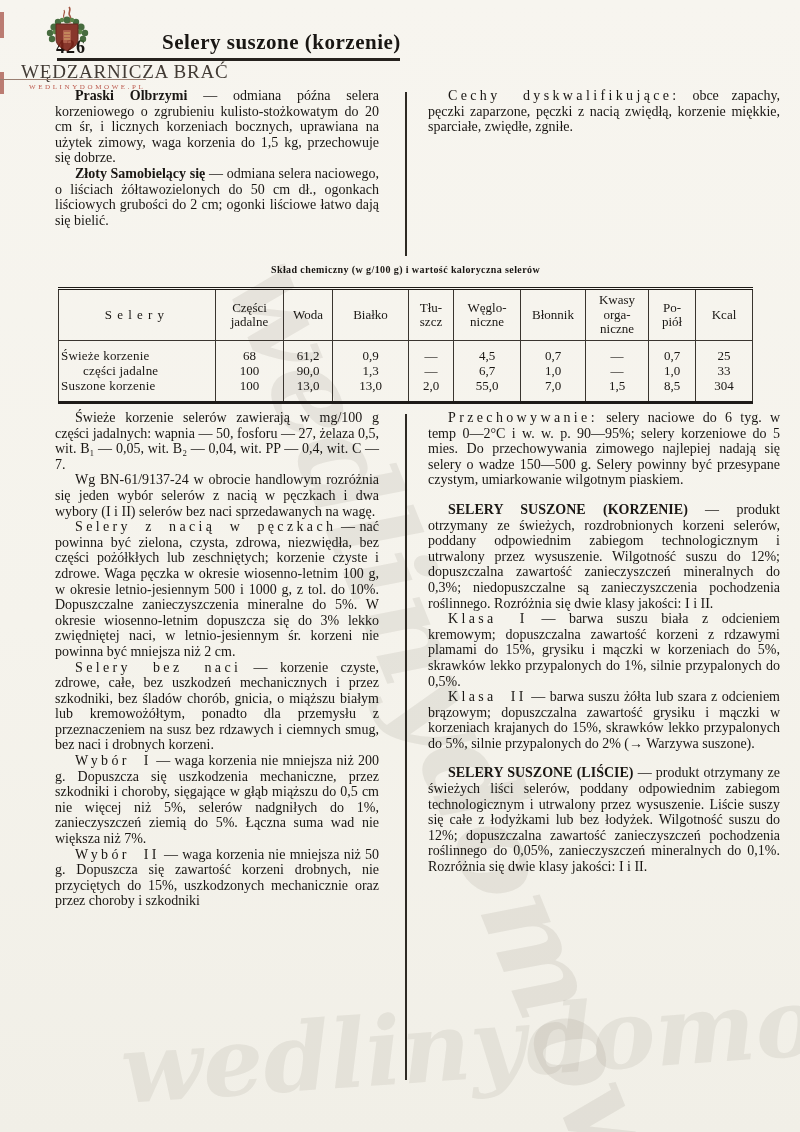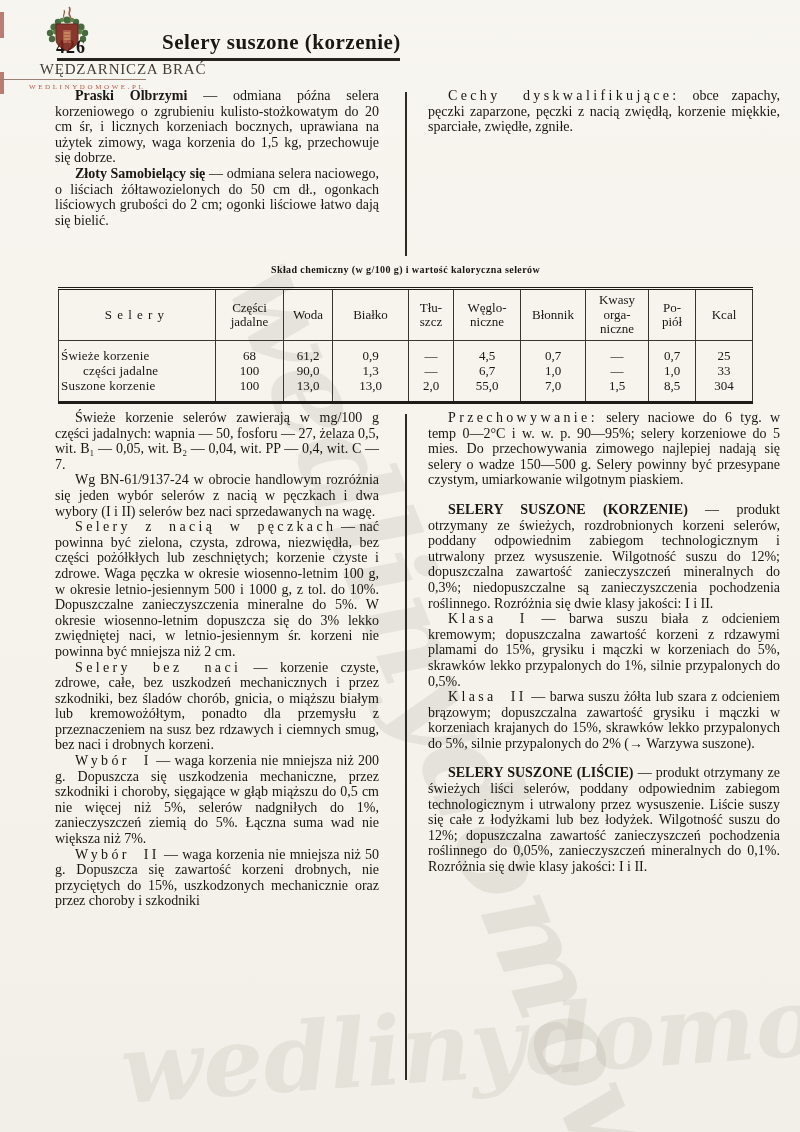--- a/index.html
+++ b/index.html
@@ -32,22 +32,22 @@
     position:absolute;left:162px;top:30px;margin:0;z-index:1;
     font-size:21px;font-weight:bold;letter-spacing:.5px;
   }
   .header-rule{
     position:absolute;left:57px;top:58px;width:343px;height:3px;
     background:#26221e;z-index:1;
   }
   .stamp{position:absolute;left:0;top:0;width:220px;height:95px;z-index:2;}
   .crest{position:absolute;left:44px;top:5px;opacity:.9;}
   .stamp-org{
-    position:absolute;left:13px;top:61px;width:220px;
-    font-size:15px;color:#423b35;letter-spacing:.8px;white-space:nowrap;text-align:center;
+    position:absolute;left:21px;top:61px;width:220px;
+    font-size:19px;color:#423b35;letter-spacing:.8px;white-space:nowrap;
   }
   .stamp-rule{position:absolute;left:0;top:79px;width:146px;height:1px;background:#9a7f72;}
   .stamp-site{
     position:absolute;left:29px;top:83px;
     font-size:7px;letter-spacing:2.6px;color:#bb564a;white-space:nowrap;
   }
   
   .col{
     position:absolute;z-index:1;
     font-size:14px;line-height:15.6px;text-align:justify;

